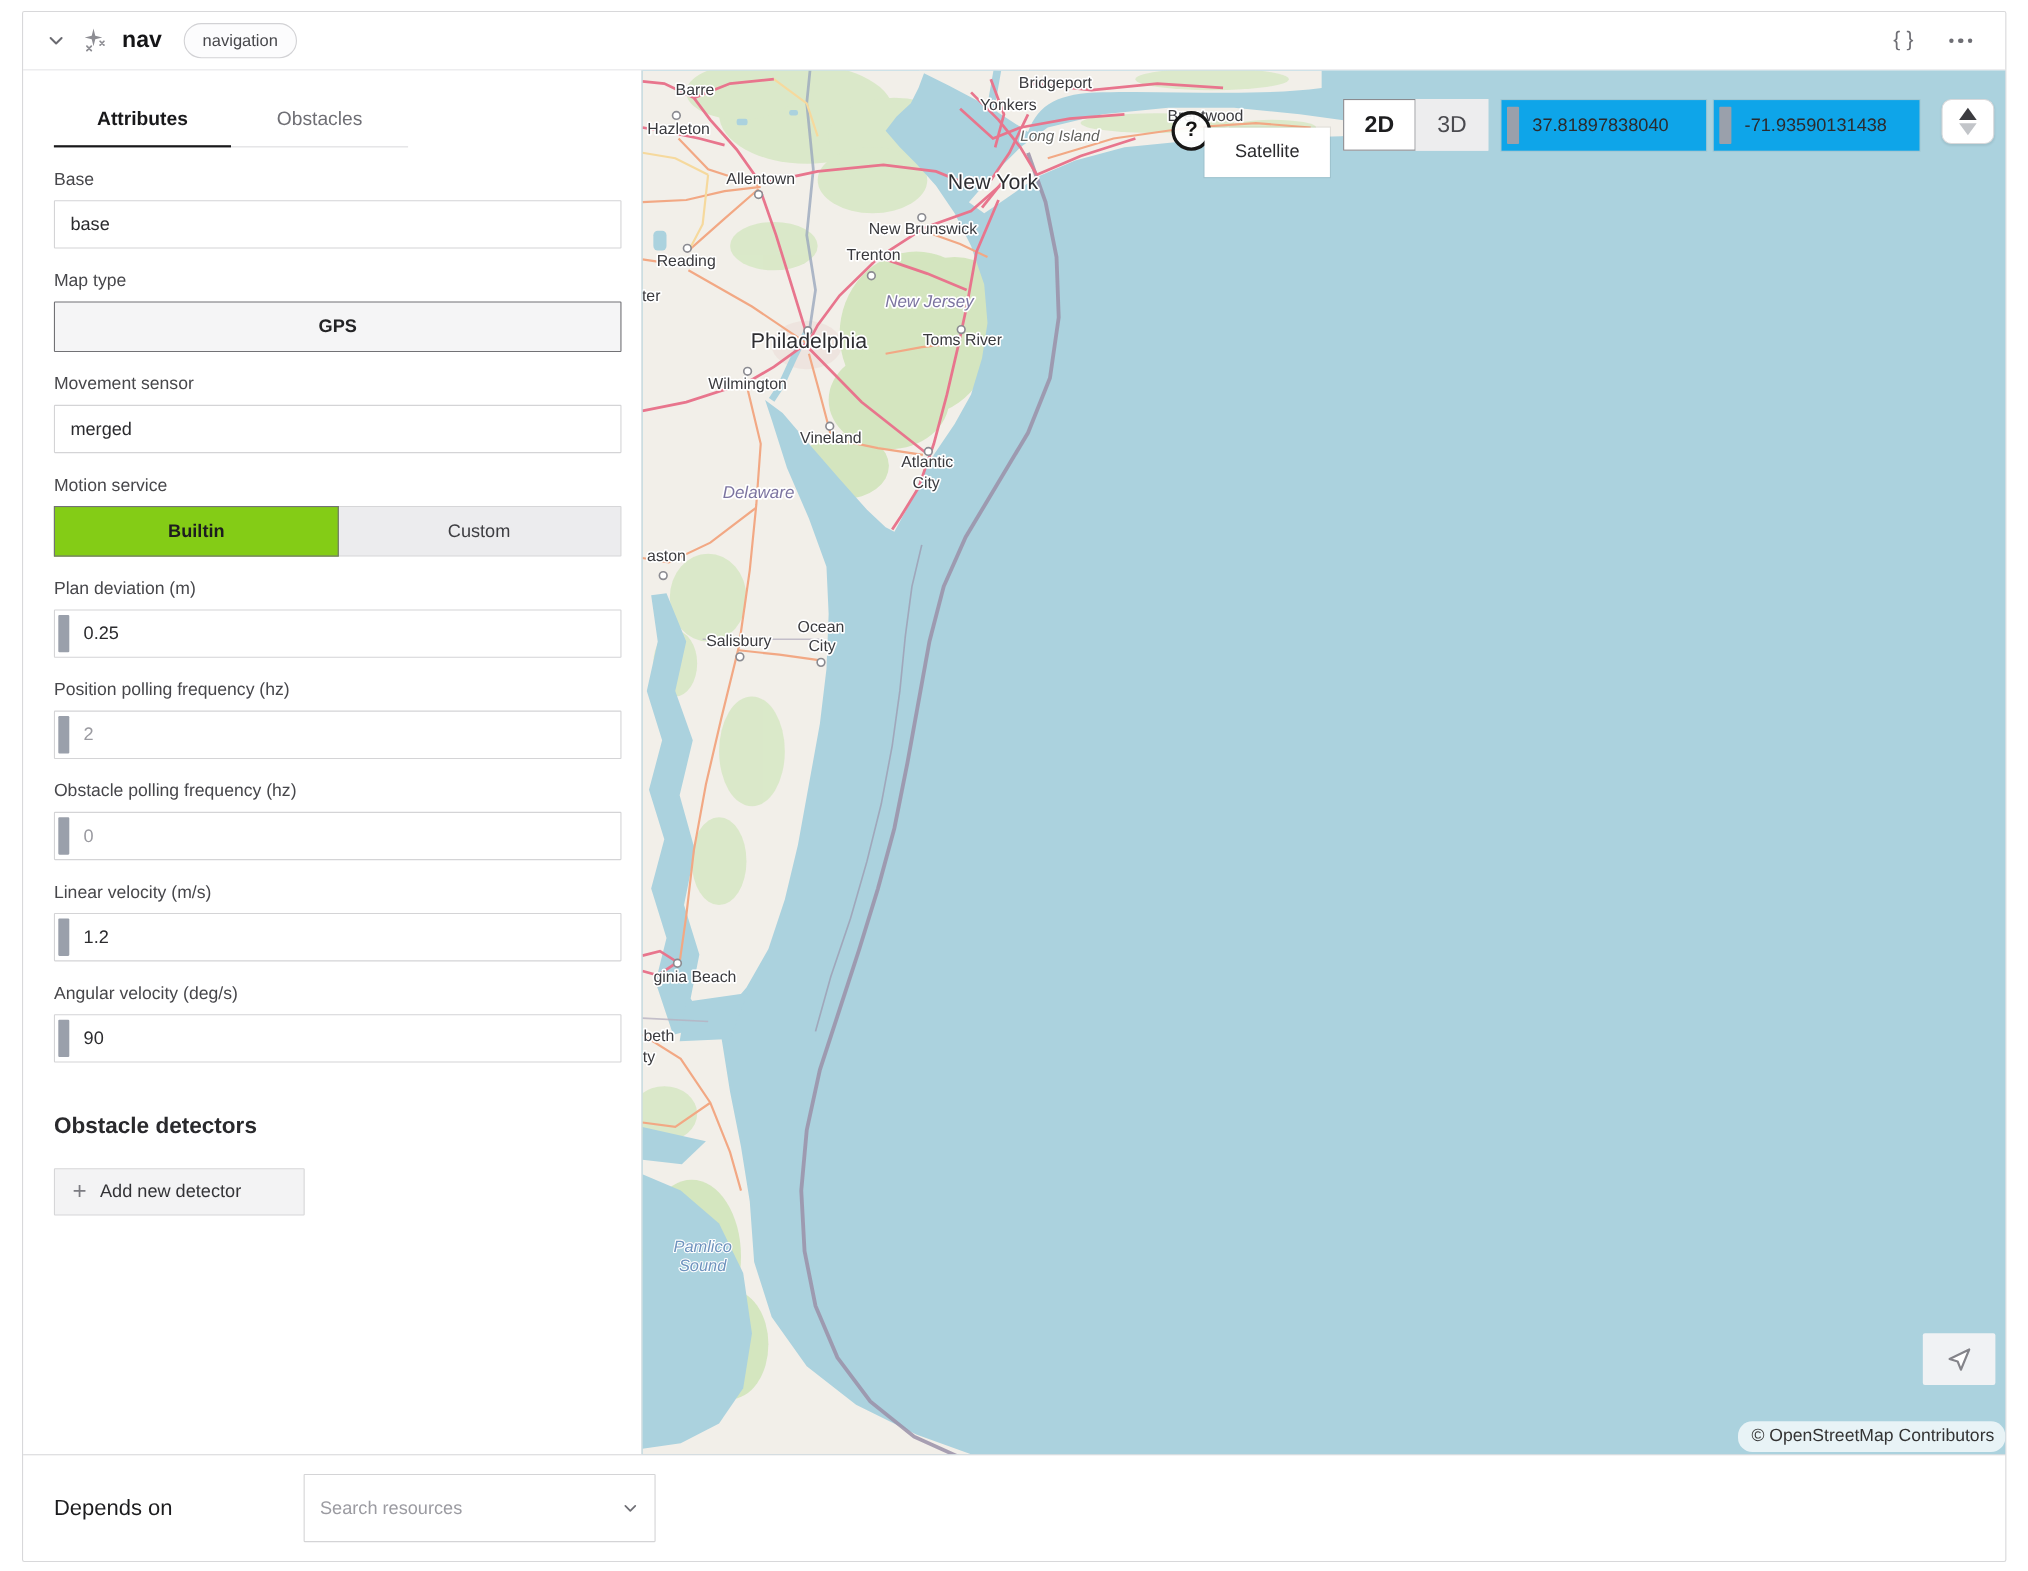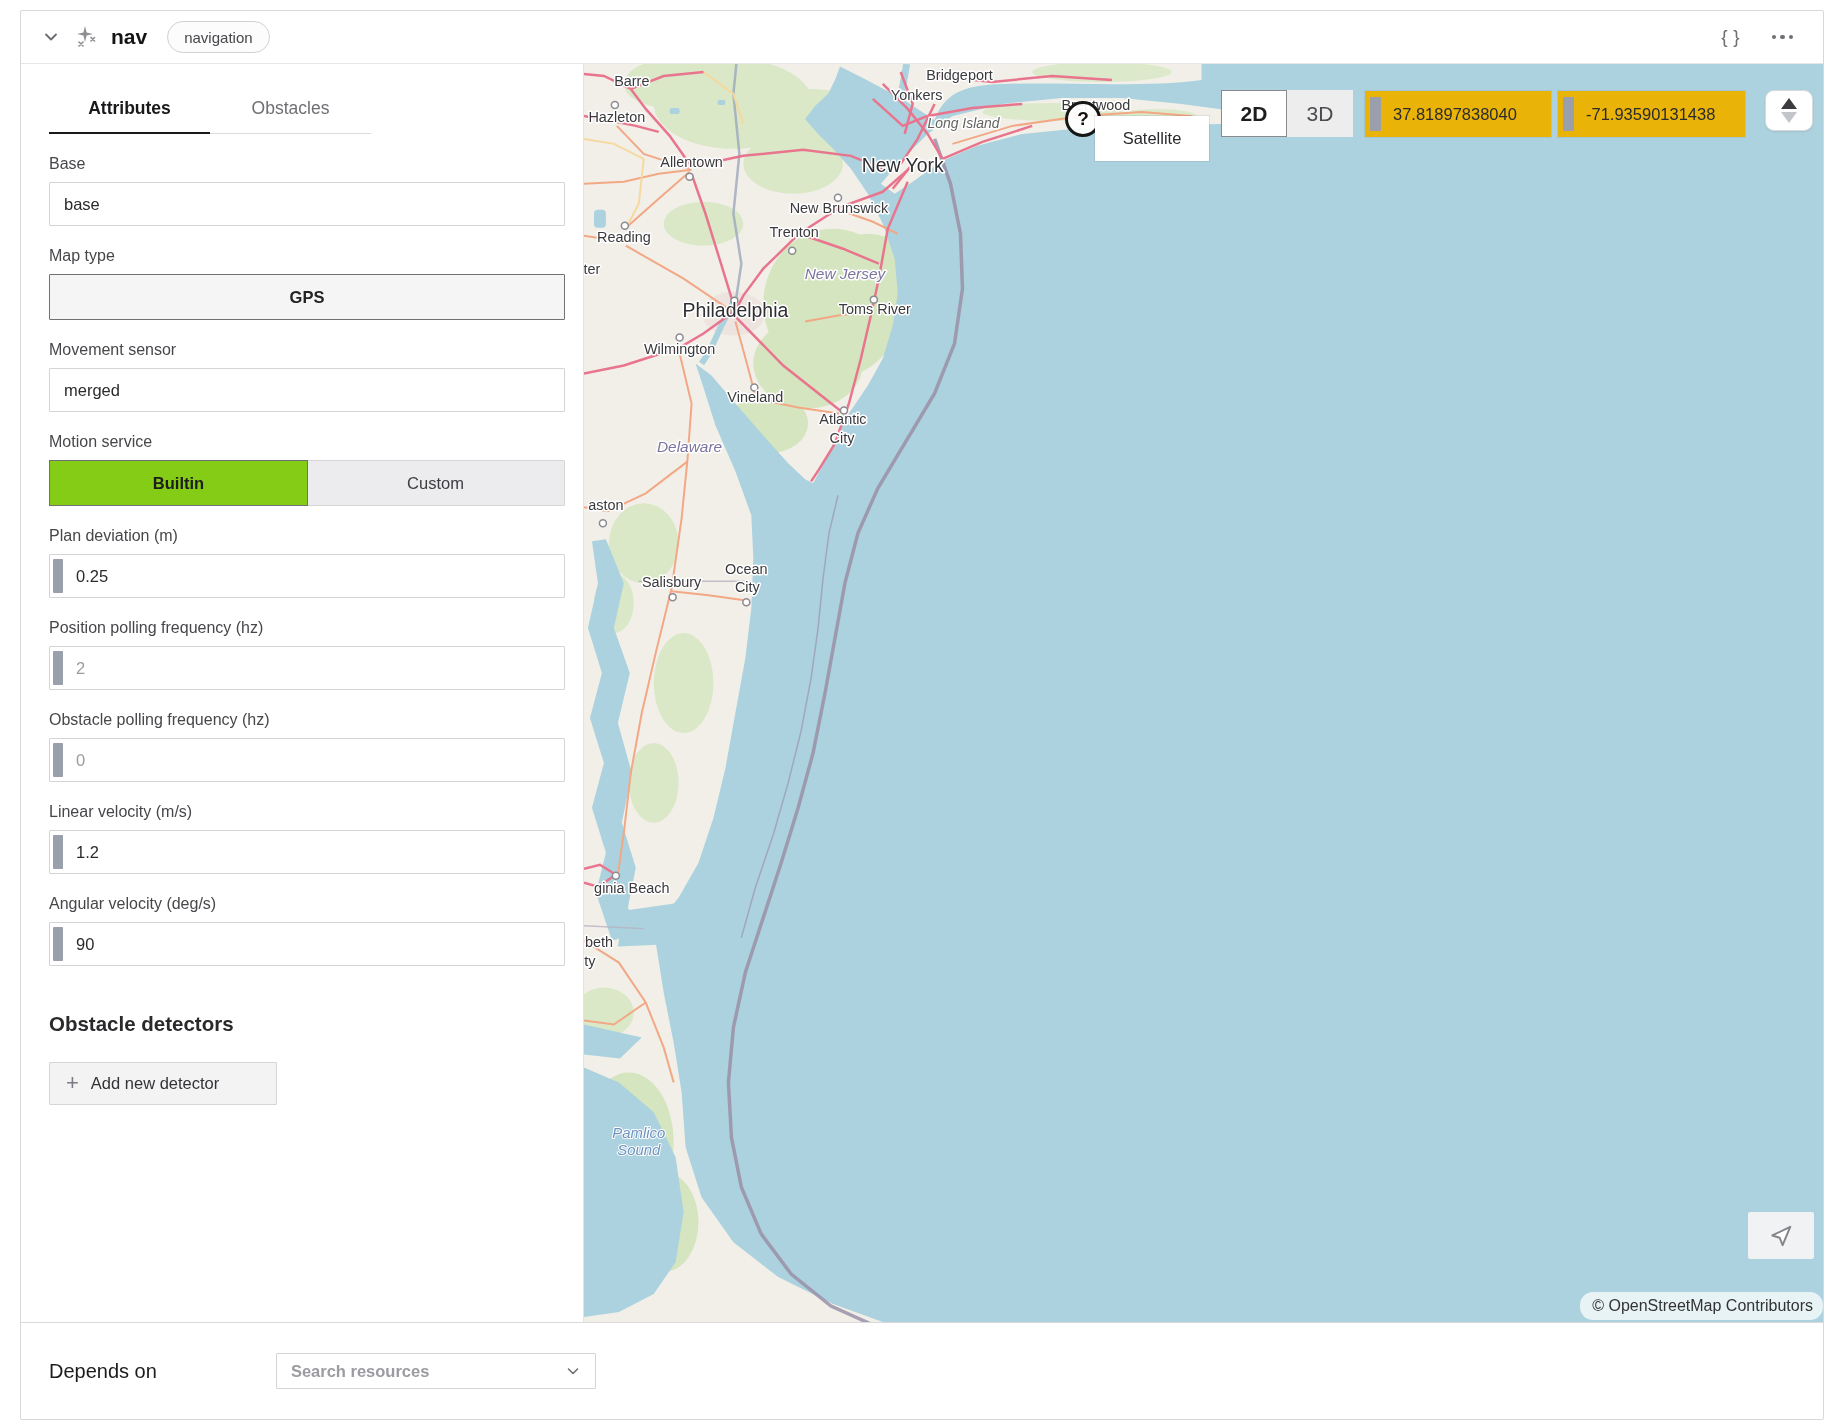--- a/index.html
+++ b/index.html
@@ -48,34 +48,34 @@
   .mlbl.water{font-style:italic;fill:#6f93be;font-size:15px;stroke-width:2px;}
   .mlbl.island{font-style:italic;fill:#62625f;font-size:14px;}
   .map-controls{position:absolute;left:0;top:0;right:0;height:0;}
   .help-circle{position:absolute;left:481px;top:37px;width:36px;height:36px;border-radius:50%;border:3px solid #161616;background:rgba(255,255,255,.92);box-sizing:border-box;display:flex;align-items:center;justify-content:center;font-size:19px;font-weight:bold;color:#111;cursor:pointer;}
   .map-btn{position:absolute;background:#fff;display:flex;align-items:center;justify-content:center;font-size:16.5px;color:#2b2b2e;cursor:pointer;box-sizing:border-box;}
   .sat-btn{left:511px;top:28px;width:114px;height:45px;box-shadow:0 0 0 1px rgba(0,0,0,.07);margin-top:24px;}
   .dim-seg{position:absolute;left:637px;top:26px;width:132px;height:47px;display:flex;}
   .dim-opt{flex:1;display:flex;align-items:center;justify-content:center;font-size:21px;cursor:pointer;box-sizing:border-box;}
   .dim-opt.sel{background:#fff;border:1px solid #8b8b8f;font-weight:bold;color:#1d1d1f;}
   .dim-opt.unsel{background:#ededee;color:#4a4a4f;border:1px solid #ededee;}
-  .coord{position:absolute;top:27px;height:46px;background:#eab308;box-sizing:border-box;box-shadow:0 0 0 1px rgba(0,0,0,.05);}
+  .coord{position:absolute;top:27px;height:46px;background:#0ea5e9;box-sizing:border-box;box-shadow:0 0 0 1px rgba(0,0,0,.05);}
   .coord input{width:100%;height:100%;border:none;outline:none;background:transparent;font-size:16.5px;color:#2b2b2e;padding:0 8px 0 28px;box-sizing:border-box;font-family:"Liberation Sans",sans-serif;}
   .coord .bar{position:absolute;left:5px;top:6px;bottom:6px;width:11px;background:#9aa0ab;border-radius:1px;pointer-events:none;}
   .coord.lat{left:781px;width:186px;}
   .coord.lng{left:974px;width:187px;}
   .stepper{position:absolute;left:1181px;top:26px;width:48px;height:41px;background:#fff;border:1px solid #d9d9db;border-radius:9px;display:flex;flex-direction:column;align-items:center;justify-content:center;gap:3px;cursor:pointer;box-sizing:border-box;box-shadow:0 1px 2px rgba(0,0,0,.08);}
   .tri-up{width:0;height:0;border-left:8px solid transparent;border-right:8px solid transparent;border-bottom:11px solid #3c3c40;}
   .tri-dn{width:0;height:0;border-left:8px solid transparent;border-right:8px solid transparent;border-top:11px solid #c2c5c9;}
   .locate-btn{position:absolute;left:1164px;top:1148px;width:66px;height:47px;background:rgba(243,243,244,.95);border:none;border-radius:2px;display:flex;align-items:center;justify-content:center;cursor:pointer;}
   .attribution{position:absolute;right:0;bottom:2px;height:28px;background:rgba(255,255,255,.72);display:flex;align-items:center;padding:0 10px 0 12px;font-size:16px;color:#333;border-radius:13px;}
   
   .card-footer{flex:0 0 97px;border-top:1px solid #d9d9db;display:flex;align-items:center;padding:0 28px;box-sizing:border-box;}
   .footer-title{font-size:20px;font-weight:normal;color:#1c1c1e;}
-  .select{margin-left:119px;width:320px;height:36px;border:1px solid #d4d4d6;border-radius:1px;display:flex;align-items:center;padding:0 14px;box-sizing:border-box;cursor:pointer;background:#fff;font-weight:bold;}
+  .select{margin-left:119px;width:320px;height:62px;border:1px solid #d4d4d6;border-radius:1px;display:flex;align-items:center;padding:0 14px;box-sizing:border-box;cursor:pointer;background:#fff;}
   .select .ph{font-size:16.5px;color:#9b9ba1;flex:1;}
 </style>
 </head>
 <body>
 
 <div class="page">
   <div class="card">
 
     <div class="card-header">
       <div class="hdr-left">

